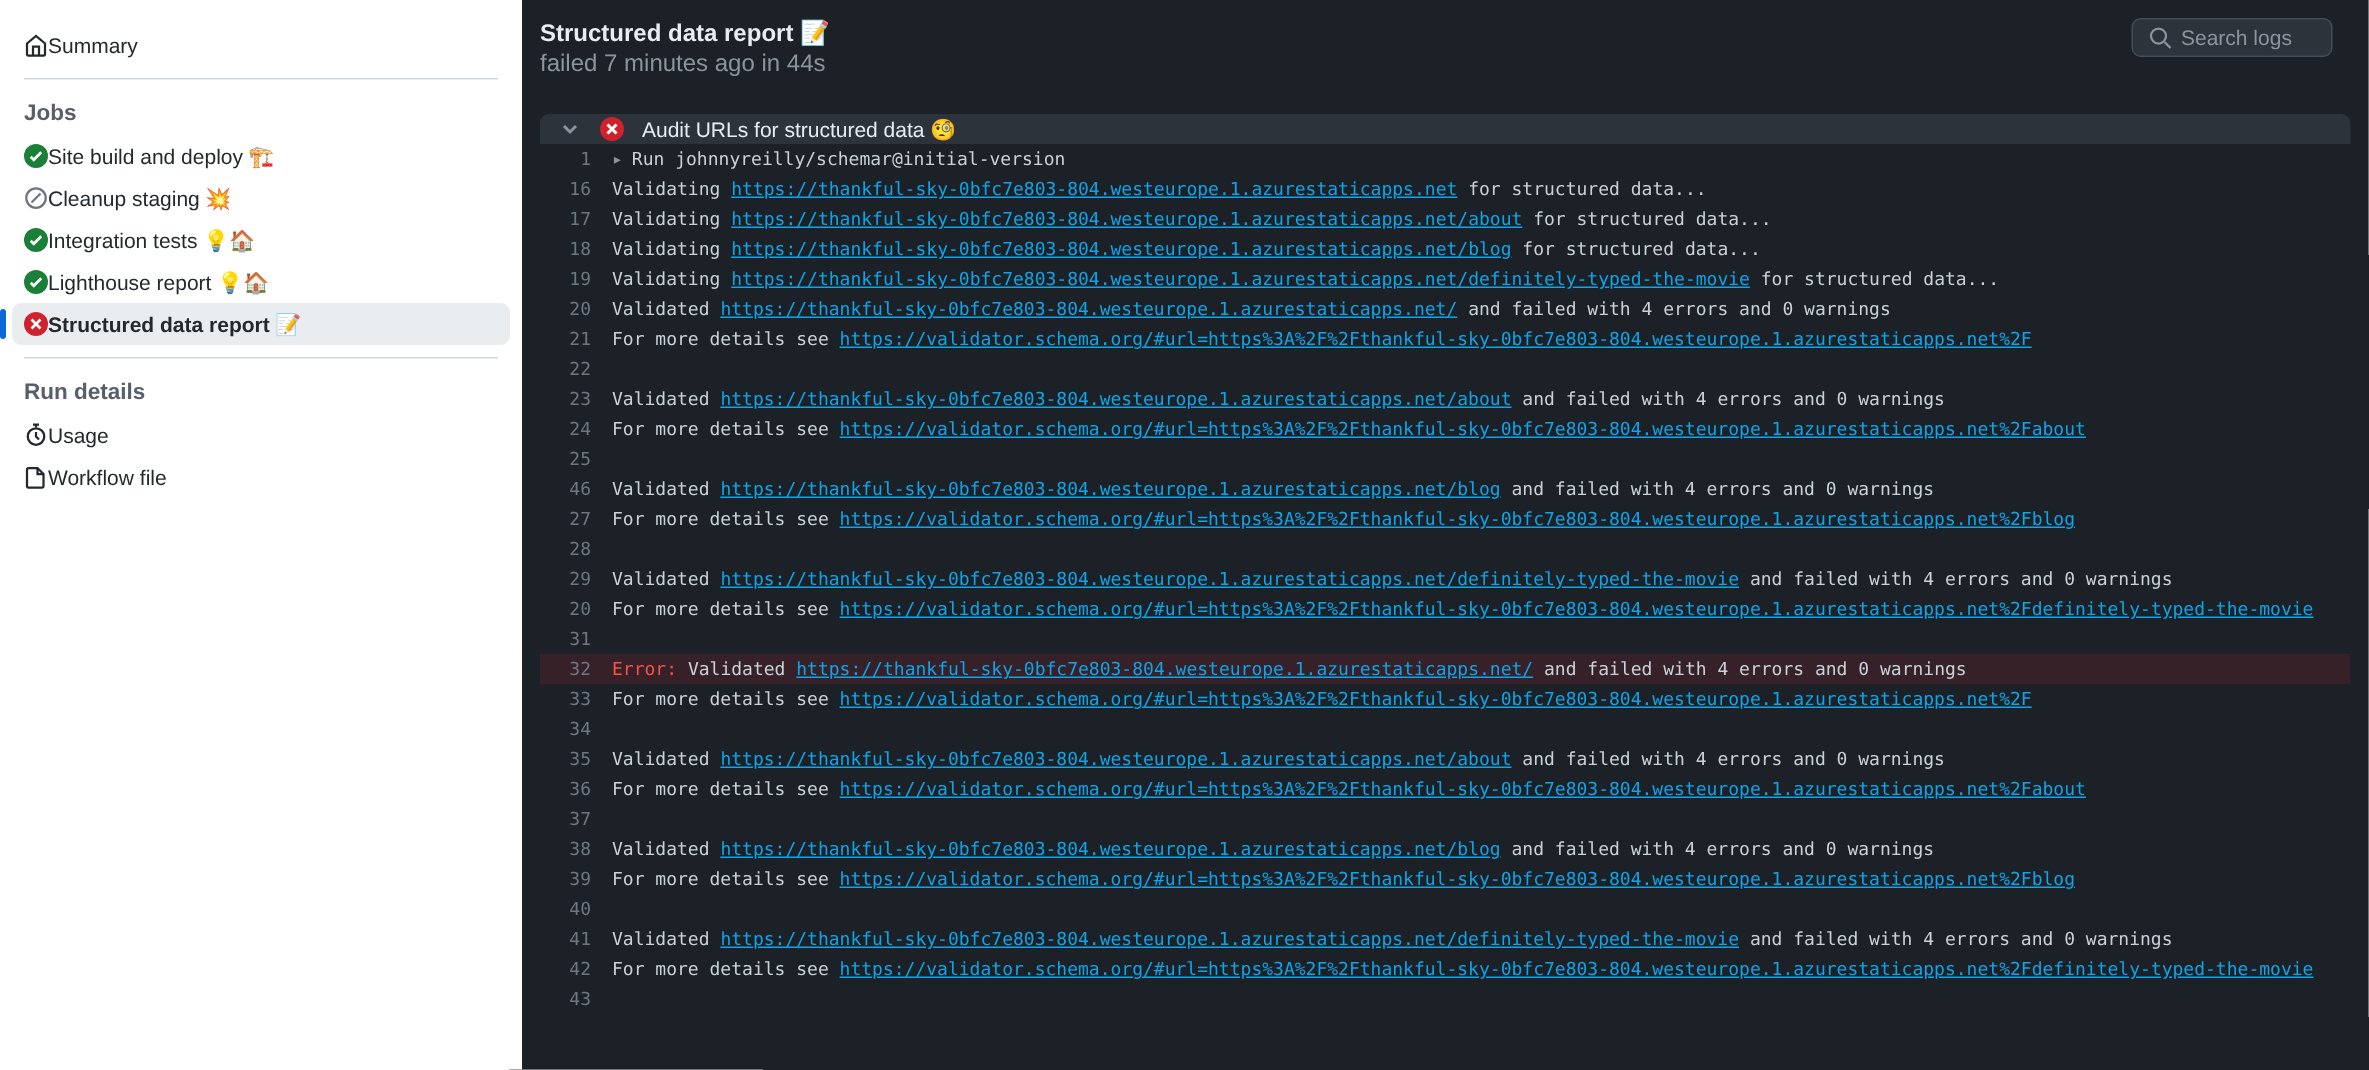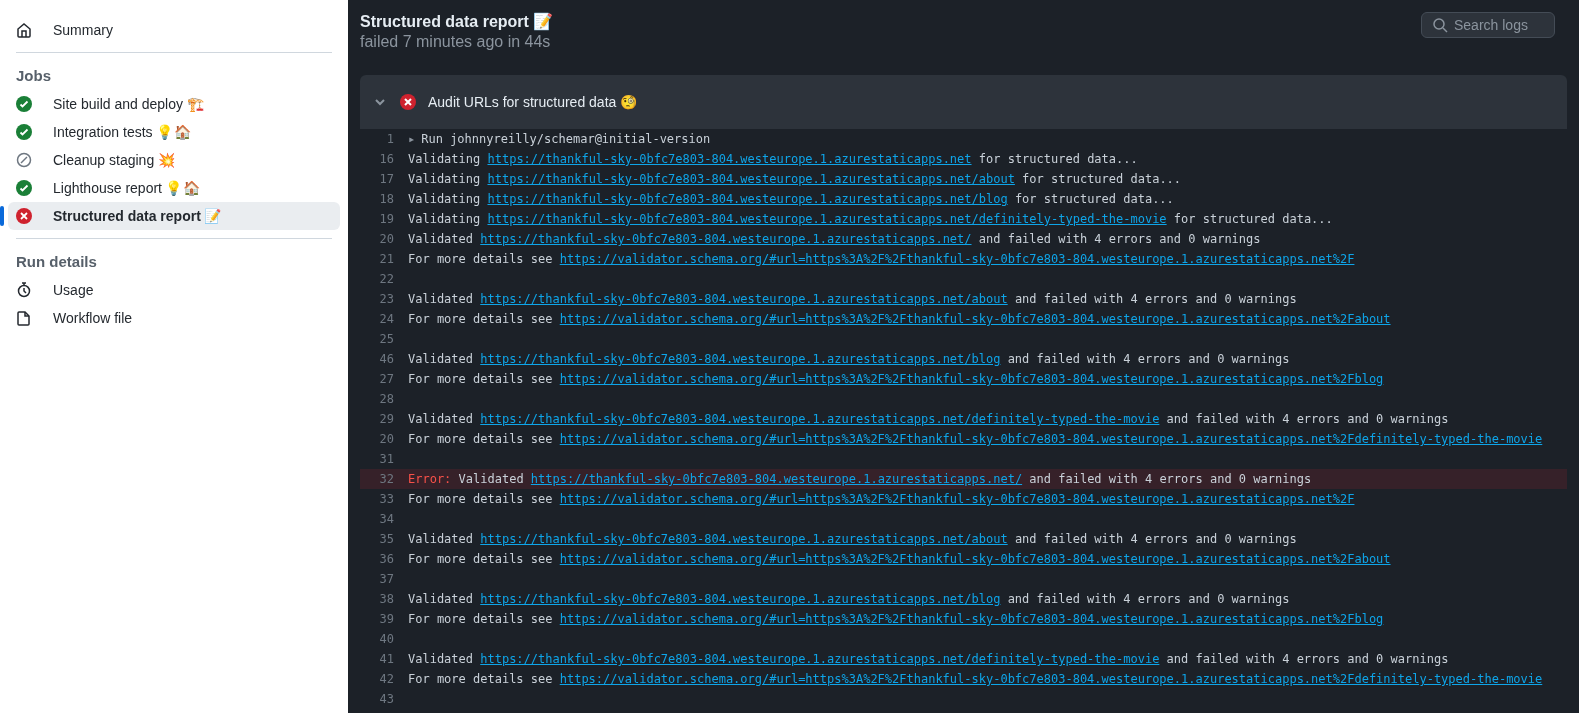--- a/index.html
+++ b/index.html
@@ -22,21 +22,21 @@
 }
 .sidebar-section { margin-bottom: 8px; }
 .sidebar-divider { border: none; border-top: 1px solid #d0d7de; margin: 8px; }
 .sidebar-item {
   display: flex;
   align-items: center;
   padding: 6px 8px;
   border-radius: 6px;
   cursor: pointer;
   color: #24292f;
-  gap: 21px;
+  gap: 0;
   position: relative;
 }
 .sidebar-item.active {
   background: #eaedf0;
   font-weight: 600;
 }
 .sidebar-item.active::before {
   content: "";
   position: absolute;
   left: -8px;
@@ -89,21 +89,21 @@
   outline: none;
   font-size: 14px;
   width: 90px;
 }
 .search-box input::placeholder { color: #8b949e; }
 
 .step-header {
   margin: 12px 12px 0 12px;
   background: #2d333b;
   border-radius: 6px 6px 0 0;
-  padding: 19px 12px;
+  padding: 2px 12px;
   display: flex;
   align-items: center;
   gap: 12px;
   color: #e6edf3;
 }
 .step-header .chev { color: #8b949e; }
 
 .log-area {
   flex: 1;
   overflow: auto;
@@ -149,35 +149,35 @@
         <span class="icon-wrap">
           <svg viewBox="0 0 16 16">
             <circle cx="8" cy="8" r="8" fill="#1a7f37"></circle>
             <path d="M4.5 8.5l2 2 5-5" stroke="#fff" stroke-width="1.8" fill="none"></path>
           </svg>
         </span>
         <span>Site build and deploy 🏗️</span>
       </div>
       <div class="sidebar-item">
         <span class="icon-wrap">
-          <svg viewBox="0 0 16 16">
-            <circle cx="8" cy="8" r="8" fill="#1a7f37"></circle>
-            <path d="M4.5 8.5l2 2 5-5" stroke="#fff" stroke-width="1.8" fill="none"></path>
-          </svg>
-        </span>
-        <span>Integration tests 💡🏠</span>
-      </div>
-      <div class="sidebar-item">
-        <span class="icon-wrap">
           <svg viewBox="0 0 16 16" fill="none" stroke="#6e7781" stroke-width="1.5">
             <circle cx="8" cy="8" r="6.5"></circle>
             <path d="M5 11l6-6"></path>
           </svg>
         </span>
         <span>Cleanup staging 💥</span>
+      </div>
+      <div class="sidebar-item">
+        <span class="icon-wrap">
+          <svg viewBox="0 0 16 16">
+            <circle cx="8" cy="8" r="8" fill="#1a7f37"></circle>
+            <path d="M4.5 8.5l2 2 5-5" stroke="#fff" stroke-width="1.8" fill="none"></path>
+          </svg>
+        </span>
+        <span>Integration tests 💡🏠</span>
       </div>
       <div class="sidebar-item">
         <span class="icon-wrap">
           <svg viewBox="0 0 16 16">
             <circle cx="8" cy="8" r="8" fill="#1a7f37"></circle>
             <path d="M4.5 8.5l2 2 5-5" stroke="#fff" stroke-width="1.8" fill="none"></path>
           </svg>
         </span>
         <span>Lighthouse report 💡🏠</span>
       </div>

